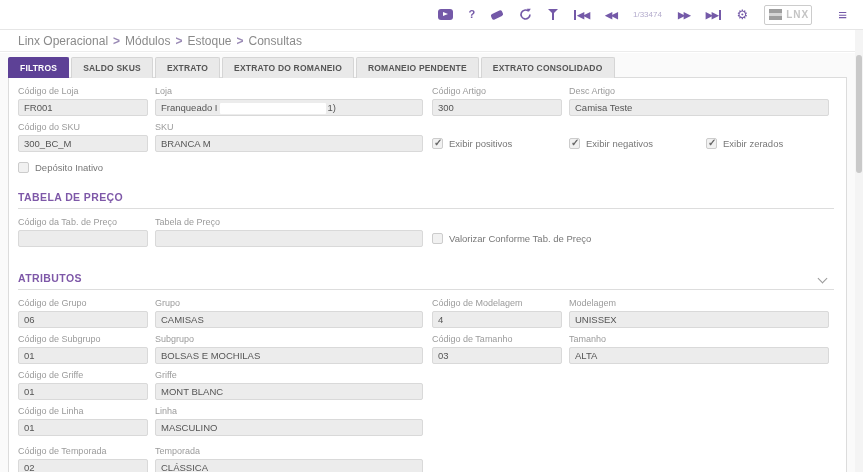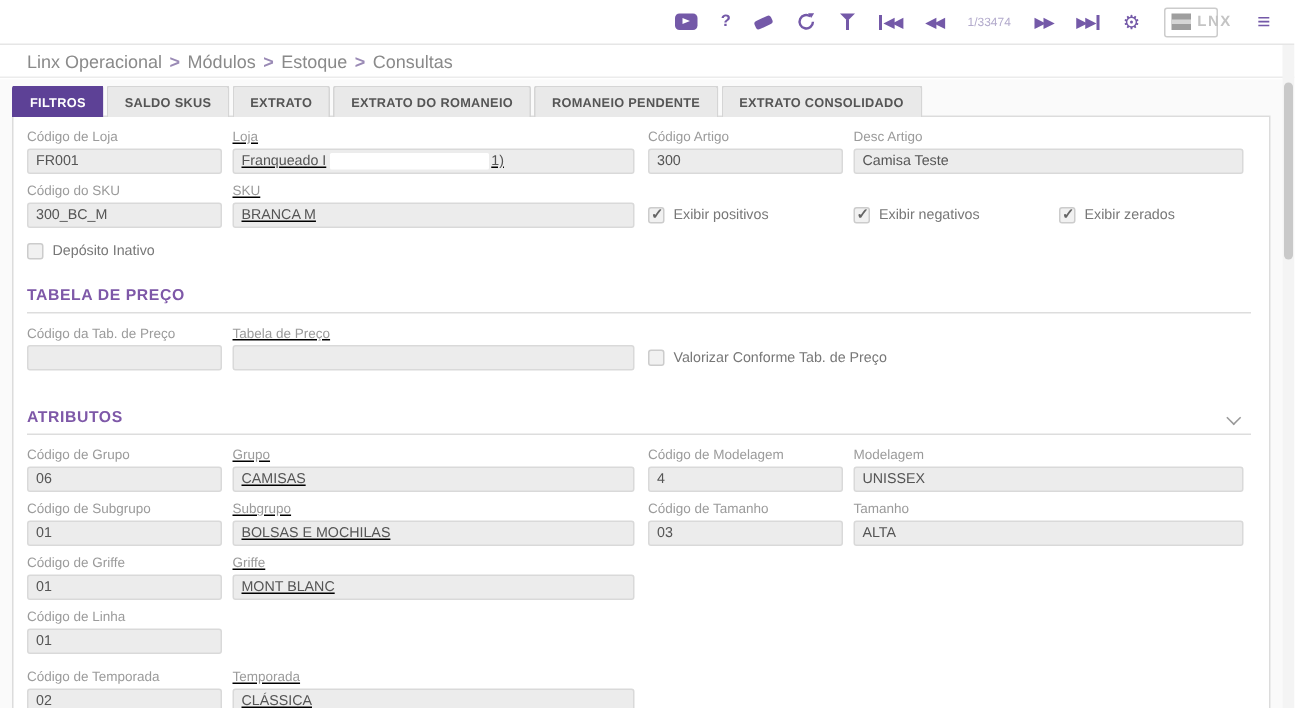--- a/index.html
+++ b/index.html
@@ -15,21 +15,21 @@
   .video::after { content:""; position:absolute; left:5px; top:3px; border-left:5px solid #fff; border-top:2.5px solid transparent; border-bottom:2.5px solid transparent; }
   .eraser { width:12px; height:6px; background:#7459a8; border-radius:2px; transform:rotate(-25deg); display:inline-block; }
   .funnel { position:relative; width:10px; height:11px; display:inline-block; }
   .funnel::before { content:""; position:absolute; top:0; left:0; border-left:5px solid transparent; border-right:5px solid transparent; border-top:5px solid #7459a8; }
   .funnel::after { content:""; position:absolute; top:4px; left:4px; width:2px; height:7px; background:#7459a8; }
   .nav { font-size:9px; letter-spacing:-1px; color:#7459a8; font-weight:700; }
   .nav.first { border-left:2px solid #7459a8; padding-left:1px; }
   .nav.last  { border-right:2px solid #7459a8; padding-right:1px; }
   .counter { font-size:8px; color:#b3abcc; letter-spacing:0; }
   .gear { font-size:13px; font-weight:400; }
-  .logo { width:36px; height:20px; border:1px solid #ccc; border-radius:2px; display:flex; align-items:center; gap:4px; padding:0 4px; background:#fff; }
+  .logo { width:48px; height:20px; border:1px solid #ccc; border-radius:2px; display:flex; align-items:center; gap:4px; padding:0 4px; background:#fff; }
   .logo .blocks { width:13px; height:11px; background:#9e9e9e; position:relative; flex:none; }
   .logo .blocks::after { content:""; position:absolute; left:0; top:4px; width:100%; height:3px; background:#d6d6d6; }
   .logo .txt { font-size:10px; font-weight:700; color:#c4c4c4; letter-spacing:1px; }
   .menu { font-size:15px; color:#7459a8; font-weight:700; margin-left:10px; }
 
   
   .breadcrumb { height:22px; border-bottom:1px solid #ececec; display:flex; align-items:center; padding-left:18px; font-size:12px; color:#8a8a8a; gap:5px; background:#fff; }
   .crumb { cursor:pointer; }
   .crumb-sep { color:#9a8ab5; font-weight:700; }
 
@@ -37,21 +37,21 @@
   .page { position:absolute; top:53px; left:0; right:8px; bottom:0; background:#fafafa; }
   .tabs { display:flex; padding:4px 0 0 8px; gap:2px; position:relative; z-index:2; }
   .tab { font-size:8.5px; font-weight:700; color:#555; background:#e9e9e9; border:1px solid #d5d5d5; border-bottom:none; padding:5px 11px 5px; border-radius:2px 2px 0 0; letter-spacing:.2px; cursor:pointer; white-space:nowrap; }
   .tab.active { background:#5d4196; border-color:#5d4196; color:#fff; }
   .panel { position:absolute; top:24px; left:8px; right:8px; bottom:-12px; background:#fff; border:1px solid #dcdcdc; padding:8px 0 0 9px; }
 
   
   .frow { display:flex; margin-bottom:6px; align-items:flex-start; }
   .frow.bottom { align-items:flex-end; }
   .w-code { width:130px; margin-right:7px; flex:none; }
-  .w-desc { width:268px; margin-right:9px; flex:none;text-decoration:underline; }
+  .w-desc { width:268px; margin-right:9px; flex:none; }
   .w-desc2 { width:260px; flex:none; }
   .flabel { font-size:9px; color:#9b9b9b; margin-bottom:3px; height:10px; white-space:nowrap; }
   .fbox { height:17px; line-height:15px; background:#ececec; border:1px solid #d9d9d9; border-radius:2px; font-size:9.5px; color:#555; padding:0 5px; white-space:nowrap; overflow:hidden; }
   .redact { display:inline-block; background:#fff; height:11px; width:106px; vertical-align:middle; margin:0 2px; border-radius:1px; }
 
   .cbcell { width:137px; display:flex; align-items:center; gap:6px; flex:none; padding-bottom:3px; }
   .checkbox { width:11px; height:11px; background:#f1f1f1; border:1px solid #ccc; border-radius:2px; position:relative; flex:none; cursor:pointer; }
   .checkbox.checked::after { content:"\2713"; position:absolute; left:1px; top:-2px; font-size:10px; font-weight:700; color:#666; }
   .cblabel { font-size:9.5px; color:#777; white-space:nowrap; }
   .indent-col3 { }
@@ -235,20 +235,24 @@
         <div class="flabel">Griffe</div>
         <div class="fbox">MONT BLANC</div>
       </div>
     </div>
 
     <div class="frow">
       <div class="w-code">
         <div class="flabel">Código de Linha</div>
         <div class="fbox">01</div>
       </div>
+      <div class="w-desc">
+        <div class="flabel">Linha</div>
+        <div class="fbox">MASCULINO</div>
+      </div>
     </div>
 
     <div class="frow" style="margin-top:10px">
       <div class="w-code">
         <div class="flabel">Código de Temporada</div>
         <div class="fbox">02</div>
       </div>
       <div class="w-desc">
         <div class="flabel">Temporada</div>
         <div class="fbox">CLÁSSICA</div>

